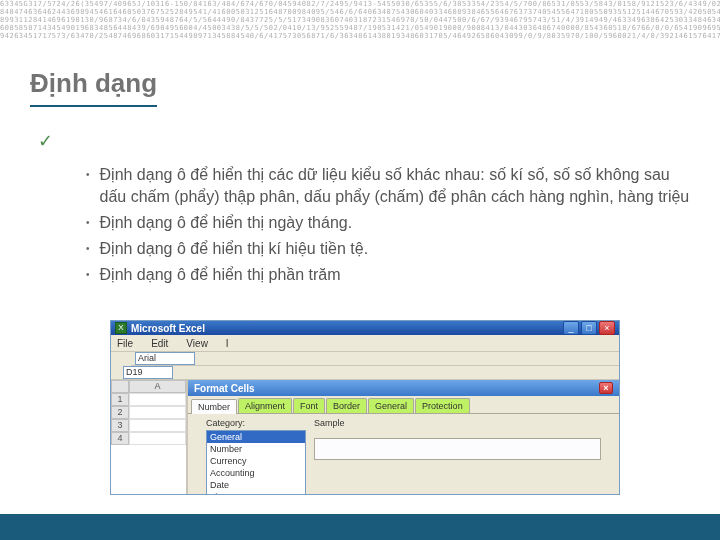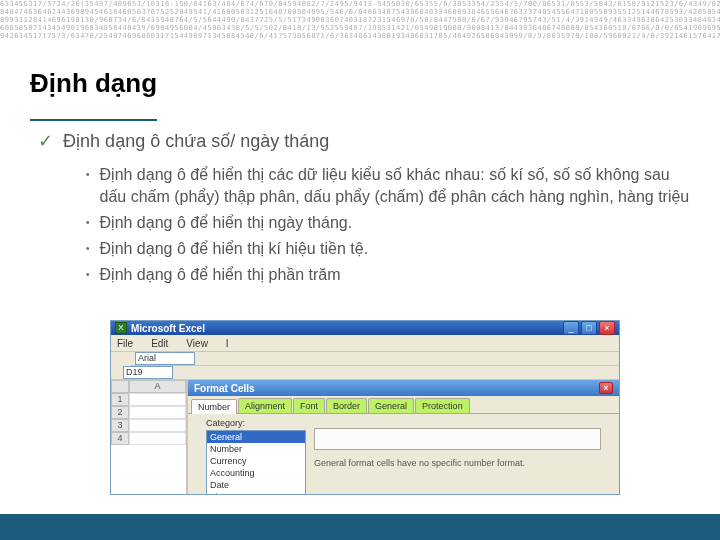--- a/index.html
+++ b/index.html
@@ -23,23 +23,23 @@
     white-space: pre;
     overflow: hidden;
     word-break: break-all;
   }
   .page-title {
     position: absolute;
     top: 68px;
     left: 30px;
     font-size: 26px;
     font-weight: bold;
-    color: #000000;
+    color: #737373;
     border-bottom: 2px solid #1a5a7a;
-    padding-bottom: 20px;
+    padding-bottom: 6px;
   }
   .content {
     position: absolute;
     top: 130px;
     left: 38px;
     right: 30px;
   }
   .check-line {
     display: flex;
     align-items: flex-start;
@@ -201,21 +201,20 @@
 84847463646244369894546164605037675252849541/416005031251648700984095/546/6/640634075430604033460893846556467637374054556471005509355125144670593/420505431/5/9463643049092131451016903561008155298359145540108554543497/4540904/024/509056/44004014530021057/3/517/49033564/45099333/0/0/40962371501
 89931128414696198130/968734/6/0435948764/5/5644490/8437725/5/517349083607403187231546970/50/0447500/6/67/93946795743/51/4/3914949/4633496386425303348463457
 6085858714345490196834856448439/6904956004/45003438/5/5/502/0410/13/952559487/190531421/0549019000/9008413/0443036486740000/854360518/6766/0/0/654190969566/4431722J804/45931581419303451/23193108/
 94263451717573/63470/254874696860317154498971345884540/6/417573056871/6/36348614380193486031705/464926586043099/0/9/8035970/100/5960021/4/0/392146157641763是435559229579596080003/4/0/02308000/8/5/0/55318534/4317574/34346870447149308970051185/0490/</div>
 
 <div class="page-title">Định dạng</div>
 
 <div class="content">
   <div class="check-line">
     <span class="check-mark">✓</span>
-    <span class="check-text">Định dạng ô chứa số/ ngày tháng</span>
   </div>
   <div class="bullet-group">
     <div class="bullet-line">
       <span class="bullet-dot">•</span>
       <span class="bullet-text">Định dạng ô để hiển thị các dữ liệu kiểu số khác nhau: số kí số, số số không sau dấu chấm (phẩy)  thập phân, dấu phẩy (chấm) để phân cách hàng nghìn, hàng triệu</span>
     </div>
     <div class="bullet-line">
       <span class="bullet-dot">•</span>
       <span class="bullet-text">Định dạng ô để hiển thị ngày tháng.</span>
     </div>
@@ -296,22 +295,22 @@
             <div class="cat-item sel">General</div>
             <div class="cat-item">Number</div>
             <div class="cat-item">Currency</div>
             <div class="cat-item">Accounting</div>
             <div class="cat-item">Date</div>
             <div class="cat-item">Time</div>
 
           </div>
         </div>
         <div class="sample-area">
+          <div class="cat-label">Sample</div>
           <div class="sample-box"></div>
-          <div class="desc">General format cells have no specific number format.</div>
         </div>
       </div>
     </div>
   </div>
 
 </div>
 
 <div class="footer-bar"></div>
 
 </body></html>

